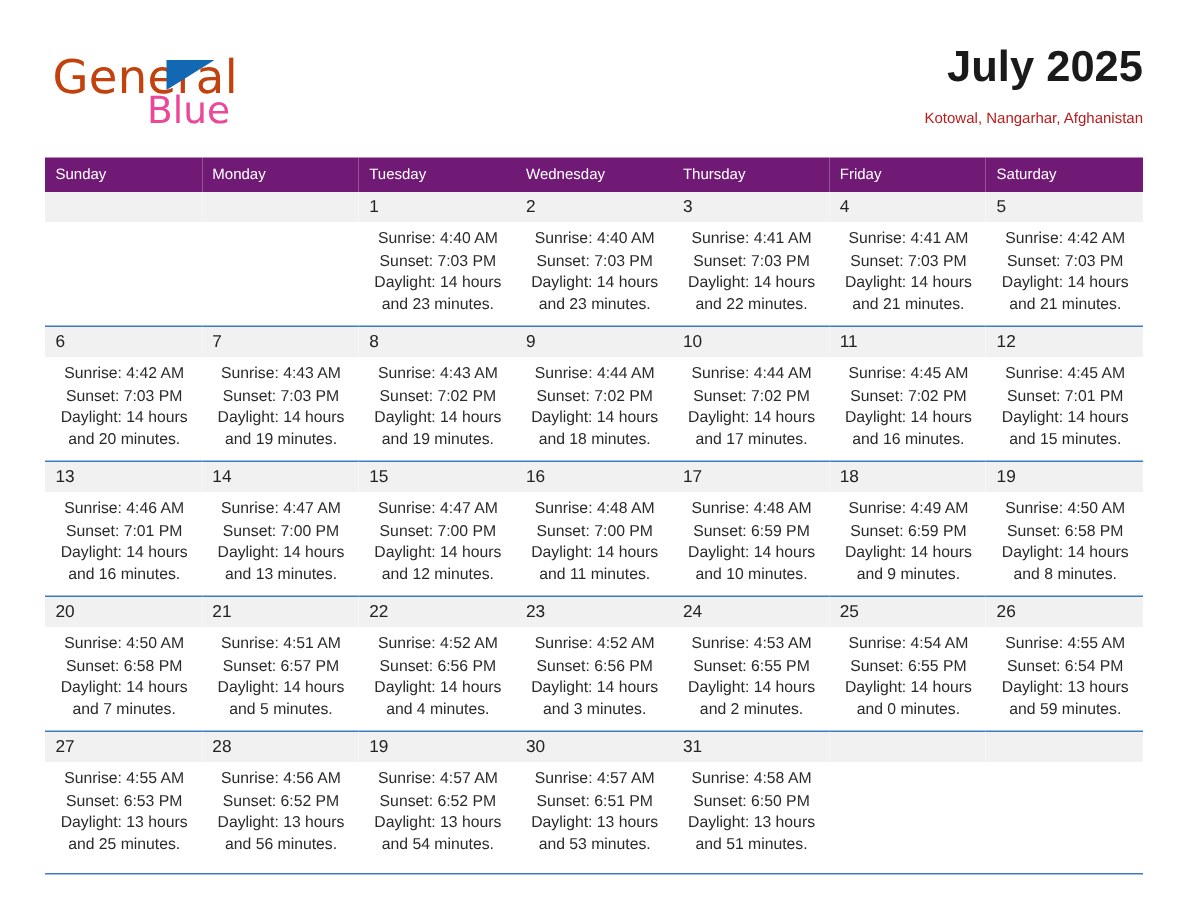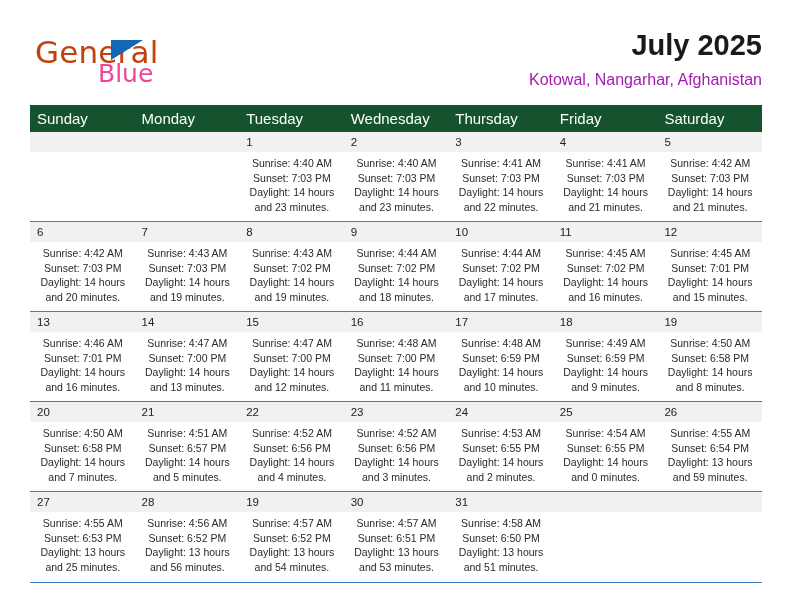--- a/index.html
+++ b/index.html
@@ -72,44 +72,44 @@
   }
   .cal-title {
     font-size: 29px;
     color: #1a1a1a;
     font-weight: 700;
     line-height: 34px;
     white-space: nowrap;
   }
   .cal-subtitle {
     margin-top: 9px;
-    font-size: 16px;
-    color: #a21caf;
+    font-size: 10px;
+    color: #b91c1c;
     font-weight: 400;
     line-height: 17px;
     white-space: nowrap;
     text-align: right;
   }
 
   
   .calendar {
     position: absolute;
     left: 30px;
     top: 105px;
     width: 732px;
   }
   table.cal {
     width: 732px;
     border-collapse: collapse;
     table-layout: fixed;
   }
   table.cal th {
-    background: #14532d;
+    background: #701a75;
     color: #ffffff;
-    font-size: 15px;
+    font-size: 10px;
     font-weight: normal;
     text-align: left;
     padding: 5px 0 5px 7px;
     height: 13px;
     border: none;
   }
   table.cal td {
     vertical-align: top;
     padding: 0;
     border: none;

